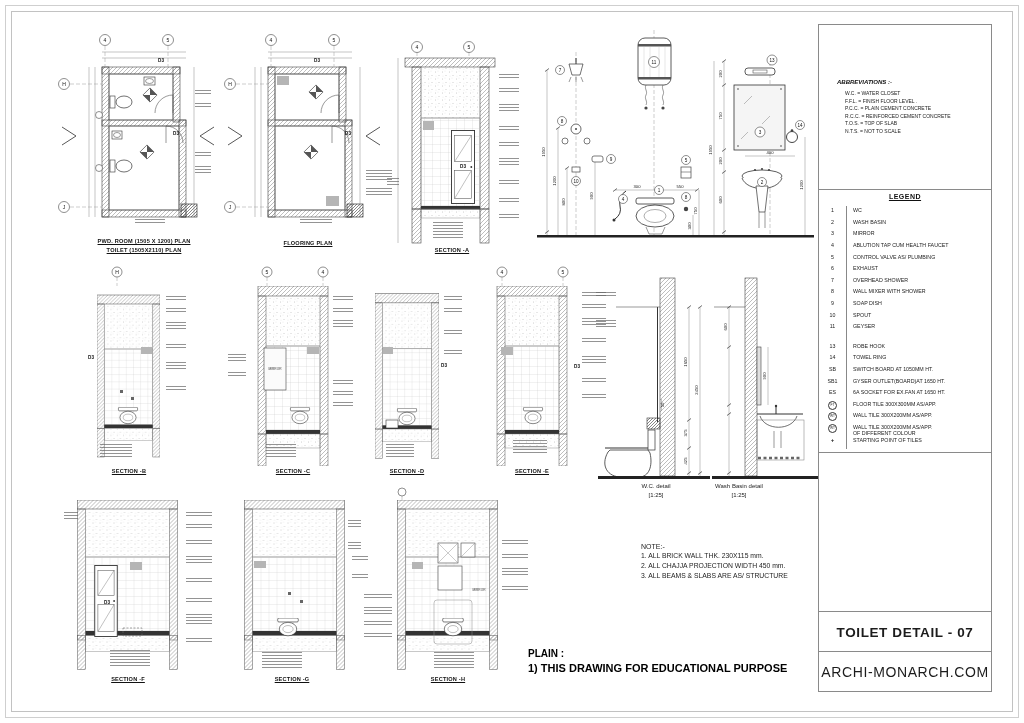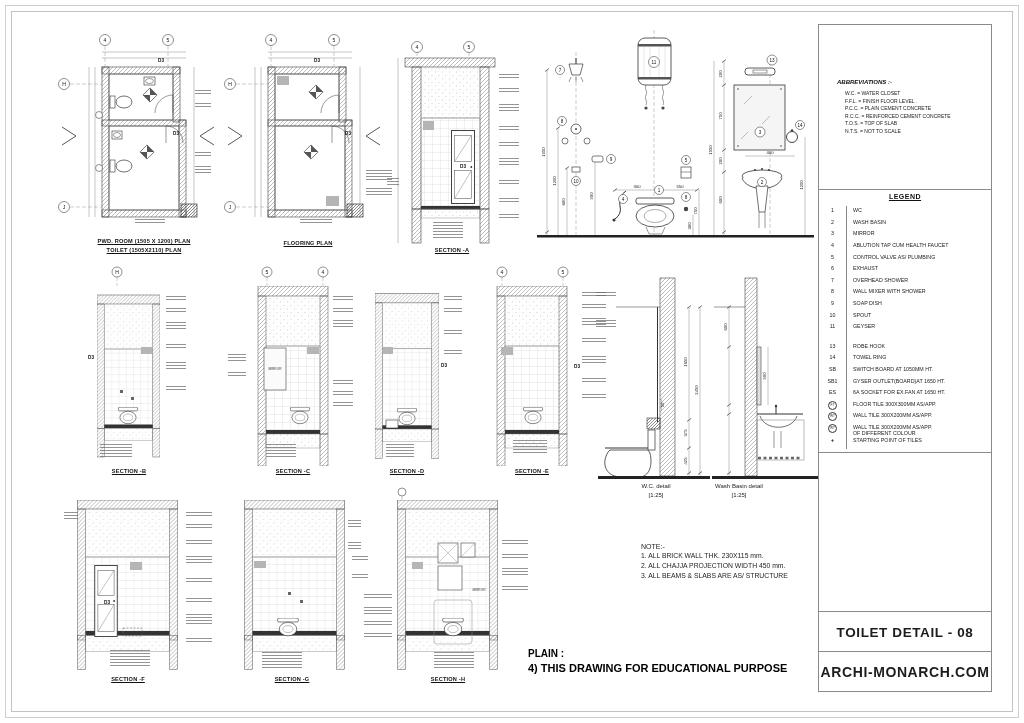--- a/index.html
+++ b/index.html
@@ -44,21 +44,21 @@
   .lrow{display:flex;align-items:flex-start;min-height:11.6px;}
   .lgap{height:8px;}
   .lkey{width:27px;text-align:center;font-size:5.3px;padding-top:1.2px;color:#222;flex:none;}
   .lkey .circ{display:inline-block;width:7px;height:7px;border:.7px solid #333;border-radius:50%;
               font-size:3.2px;line-height:7px;text-align:center;letter-spacing:0;}
   .lkey .plus{font-weight:bold;font-size:6px;}
   .llabel{padding-left:7px;font-size:5.3px;color:#222;line-height:6.2px;padding-top:1.2px;}
   .tbox1{position:absolute;left:0;top:586px;width:100%;height:40px;border-top:1px solid #8a8a8a;
          display:flex;align-items:center;justify-content:center;font-size:13.5px;font-weight:bold;letter-spacing:.6px;color:#1c1c1c;}
   .tbox2{position:absolute;left:0;top:626px;width:100%;height:40px;border-top:1px solid #8a8a8a;
-         display:flex;align-items:center;justify-content:center;font-size:14px;font-weight:bold;letter-spacing:.6px;color:#1c1c1c;}
+         display:flex;align-items:center;justify-content:center;font-size:14px;font-weight:normal;letter-spacing:.6px;color:#1c1c1c;}
 </style>
 </head>
 <body>
 
 <div class="sheet">
   <div class="frame-outer"></div>
   <div class="frame-inner"></div>
 
   <svg class="art" width="1024" height="723" viewBox="0 0 1024 723">
     <defs>
@@ -576,21 +576,21 @@
   <div class="ann" style="left:596px;top:320px;width:20px;height:9px"></div>
 
   <div class="notes" style="left:641px;top:543px">
     <div class="notes-h">NOTE:-</div>
     <div class="notes-i">1. ALL BRICK WALL THK. 230X115 mm.</div>
     <div class="notes-i">2. ALL CHAJJA PROJECTION WIDTH 450 mm.</div>
     <div class="notes-i">3. ALL BEAMS &amp; SLABS ARE AS/ STRUCTURE</div>
   </div>
   <div class="fnote" style="left:528px;top:648px">
     <div class="fnote-h">PLAIN :</div>
-    <div class="fnote-l">4) THIS DRAWING FOR EDUCATIONAL PURPOSE</div>
+    <div class="fnote-l">1) THIS DRAWING FOR EDUCATIONAL PURPOSE</div>
   </div>
 
   <div class="panel">
     <div class="abbr">
       <div class="abbr-h">ABBREVIATIONS :-</div>
       <div class="abbr-list">
         <div class="abbr-i">W.C.  =  WATER CLOSET</div>
         <div class="abbr-i">F.F.L.  =  FINISH FLOOR  LEVEL .</div>
         <div class="abbr-i">P.C.C. = PLAIN CEMENT CONCRETE</div>
         <div class="abbr-i">R.C.C. = REINFORCED CEMENT CONCRETE</div>
@@ -677,19 +677,19 @@
       <div class="lrow">
           <span class="lkey"><span class="circ">WT</span></span>
           <span class="llabel"><span>WALL TILE 300X200MM AS/APP.</span><br><span>OF DIFFERENT COLOUR</span></span>
         </div>
       <div class="lrow">
           <span class="lkey"><span class="plus">+</span></span>
           <span class="llabel">STARTING POINT OF TILES</span>
         </div>
     </div>
     <div class="tbox1">
-        <div>TOILET DETAIL - 08</div>
+        <div>TOILET DETAIL - 07</div>
       </div>
     <div class="tbox2">
         <div>ARCHI-MONARCH.COM</div>
       </div>
   </div>
 </div>
 
 </body></html>

